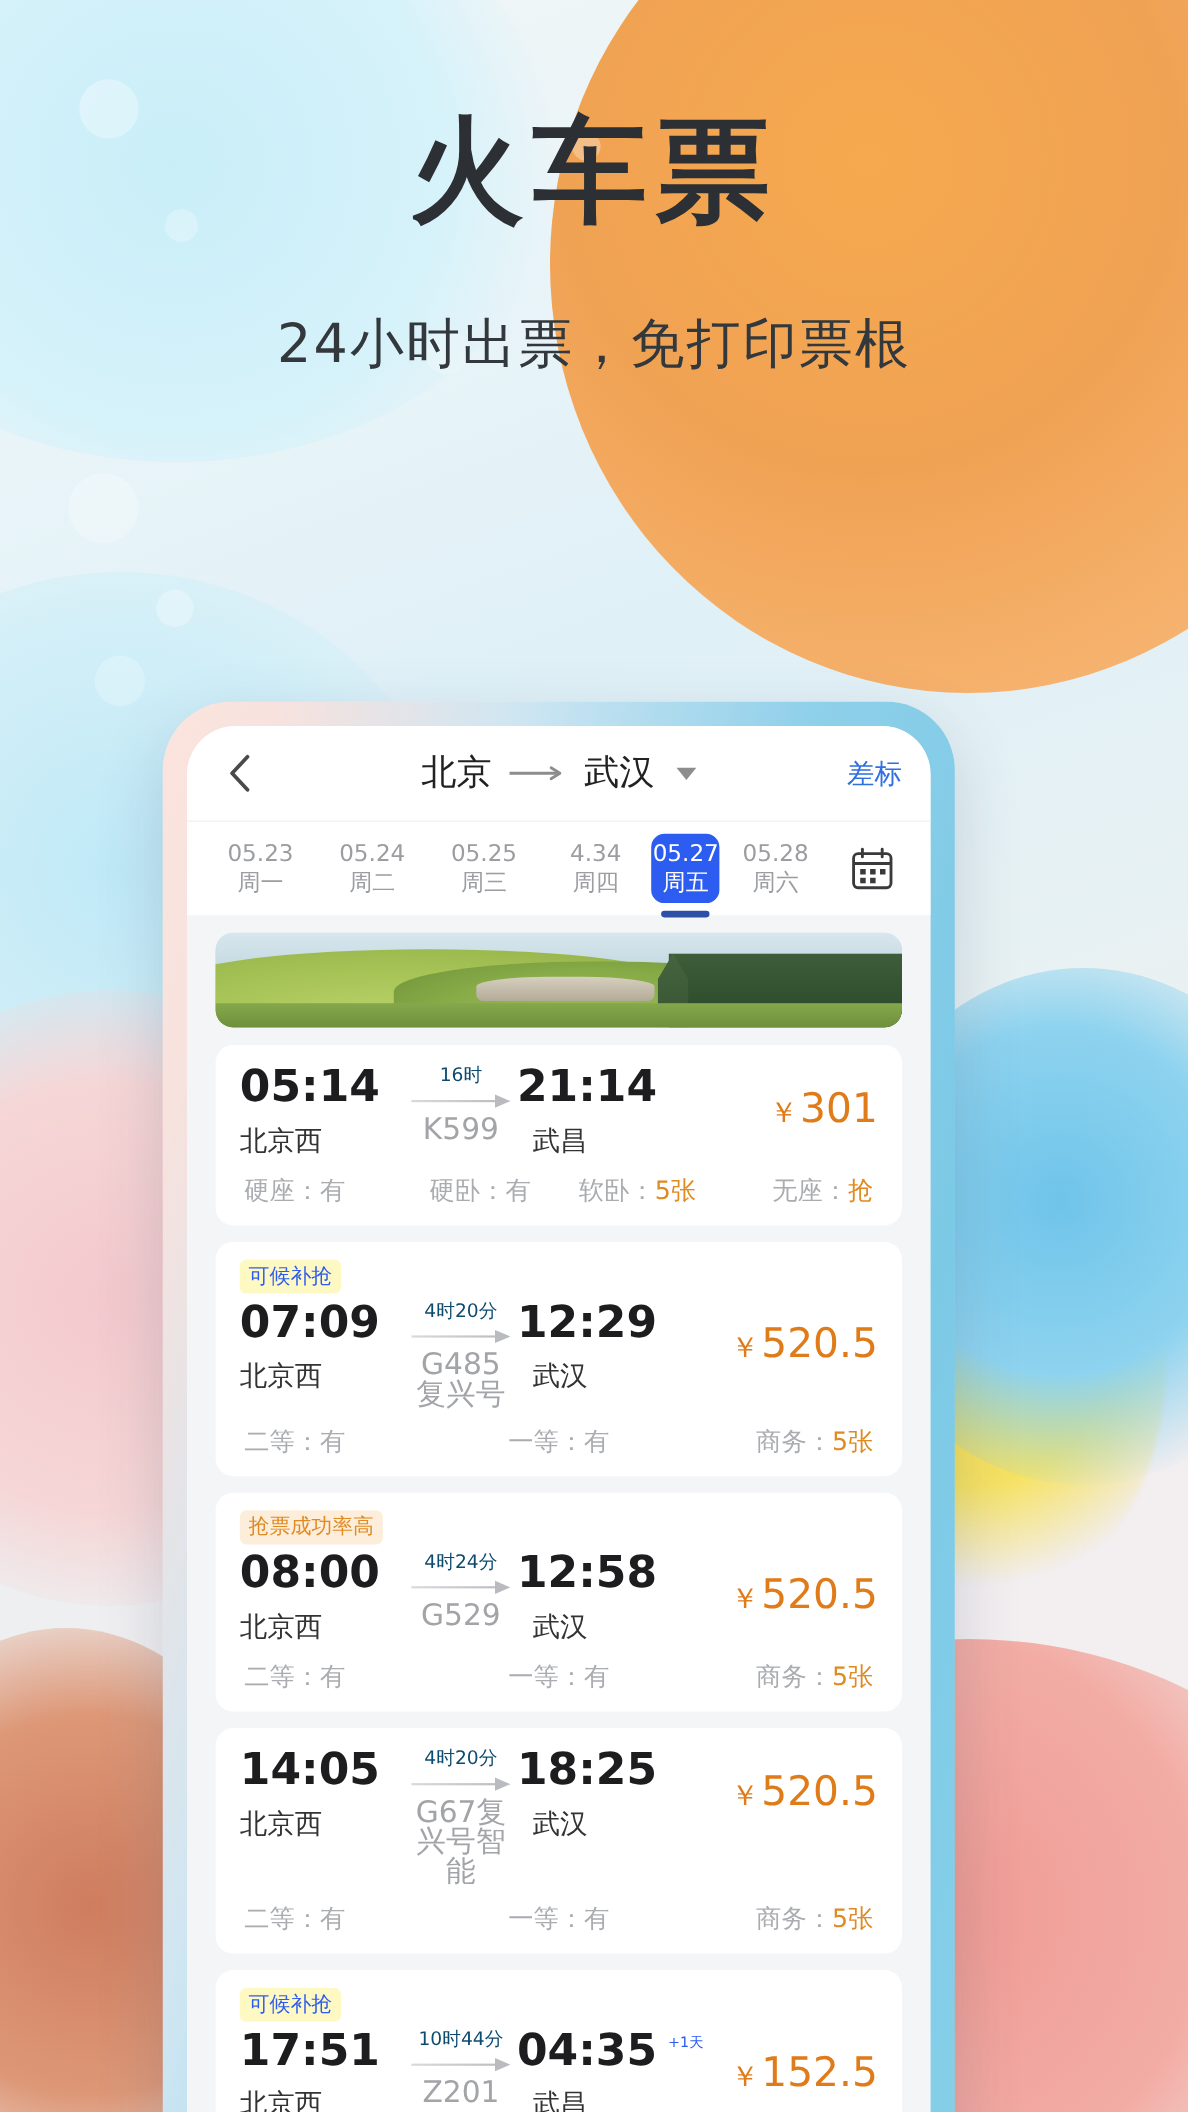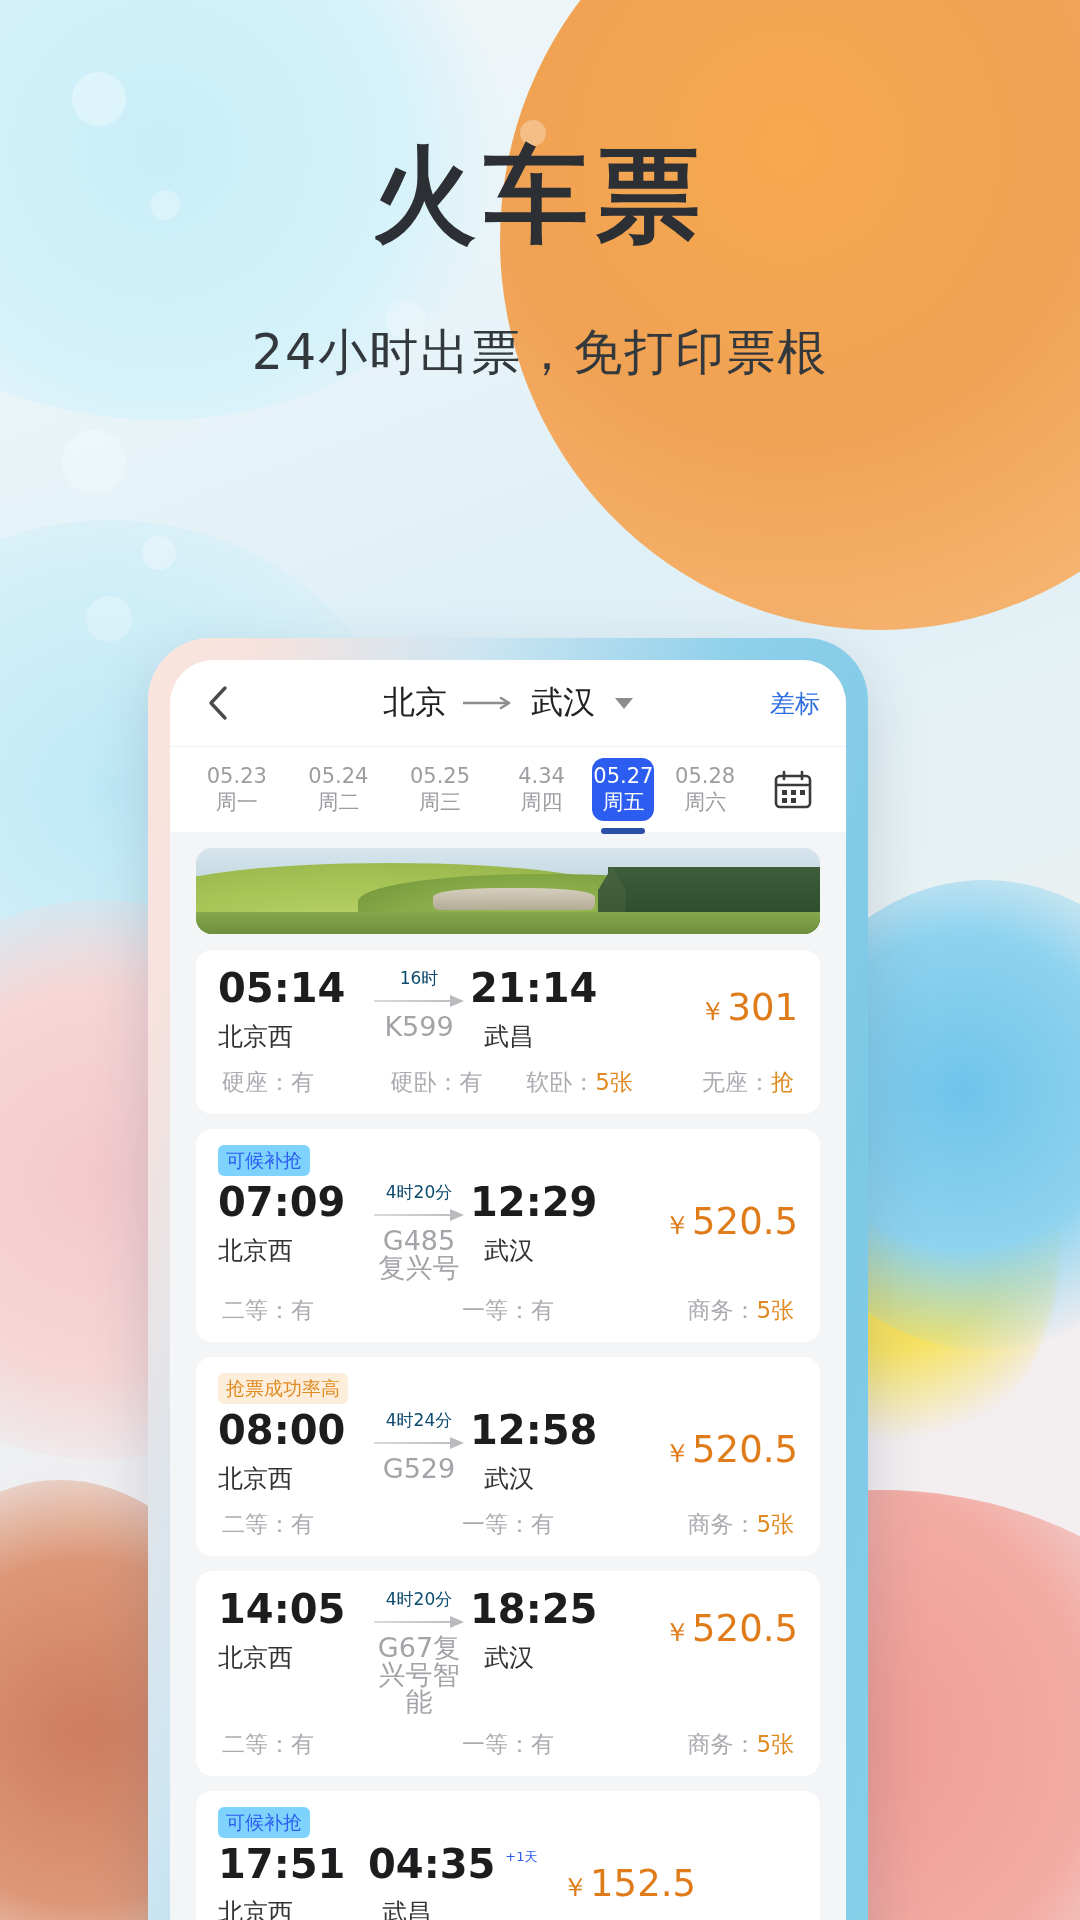--- a/index.html
+++ b/index.html
@@ -59,21 +59,20 @@
   .b5 { width:46px; height:46px; left:86px; top:596px; background:rgba(255,255,255,0.24); }
   .b6 { width:26px; height:26px; left:520px; top:120px; background:rgba(255,255,255,0.3); }
   .b7 { width:40px; height:40px; left:386px; top:300px; background:rgba(255,255,255,0.22); }
 
   
   .hero { position:absolute; left:0; right:0; top:96px; text-align:center; }
   .hero-title {
     font-size:104px; font-weight:bold; color:#2c2f33;
     letter-spacing:8px; line-height:1.15;
     font-family:"DejaVu Sans","Liberation Sans",sans-serif;
-    margin-top:40px;
   }
   .hero-sub {
     margin-top:64px;
     font-size:49px; color:#33383d; letter-spacing:2px;
     font-family:"DejaVu Sans","Liberation Sans",sans-serif;
   }
 
   
   .phone {
     position:absolute; left:148px; top:638px;
@@ -181,21 +180,21 @@
   .card {
     background:#fff; border-radius:16px;
     margin-bottom:15px; padding:16px 22px 16px 22px;
     position:relative;
   }
   .badge {
     display:inline-block; font-size:19px; line-height:1;
     padding:6px 8px; border-radius:6px; margin-bottom:4px;
     font-family:"DejaVu Sans",sans-serif;
   }
-  .badge.blue { color:#2c5cf0; background:#7dd3fc; }
+  .badge.blue { color:#2c5cf0; background:#fef9c3; }
   .badge.orange { color:#e08a22; background:#fdeedb; }
 
   .row-main { display:flex; align-items:flex-start; }
   .col-dep { width:150px; flex:0 0 auto; }
   .col-mid { flex:1 1 auto; padding:4px 6px 0 6px; position:relative; }
   .col-arr { width:178px; flex:0 0 auto; }
   .col-price { width:150px; flex:0 0 auto; text-align:right; padding-top:20px; }
 
   .time {
     font-size:40px; font-weight:bold; color:#1d1d1f;
@@ -474,20 +473,25 @@
         </div>
       </div>
 
       <div class="card">
         <div class="badge blue">可候补抢</div>
         <div class="row-main">
           <div class="col-dep">
             <div class="time">17:51</div>
             <div class="station">北京西</div>
           </div>
+          <div class="col-mid">
+            <div class="dur">10时44分</div>
+            <div class="arrow-line"></div>
+            <div class="train-no">Z201</div>
+          </div>
           <div class="col-arr">
             <div class="time-wrap">
               <div class="time">04:35</div>
               <div class="plus-day">+1天</div>
             </div>
             <div class="station">武昌</div>
           </div>
           <div class="col-price">
             <div class="price"><span class="yen">￥</span><span>152.5</span></div>
           </div>

